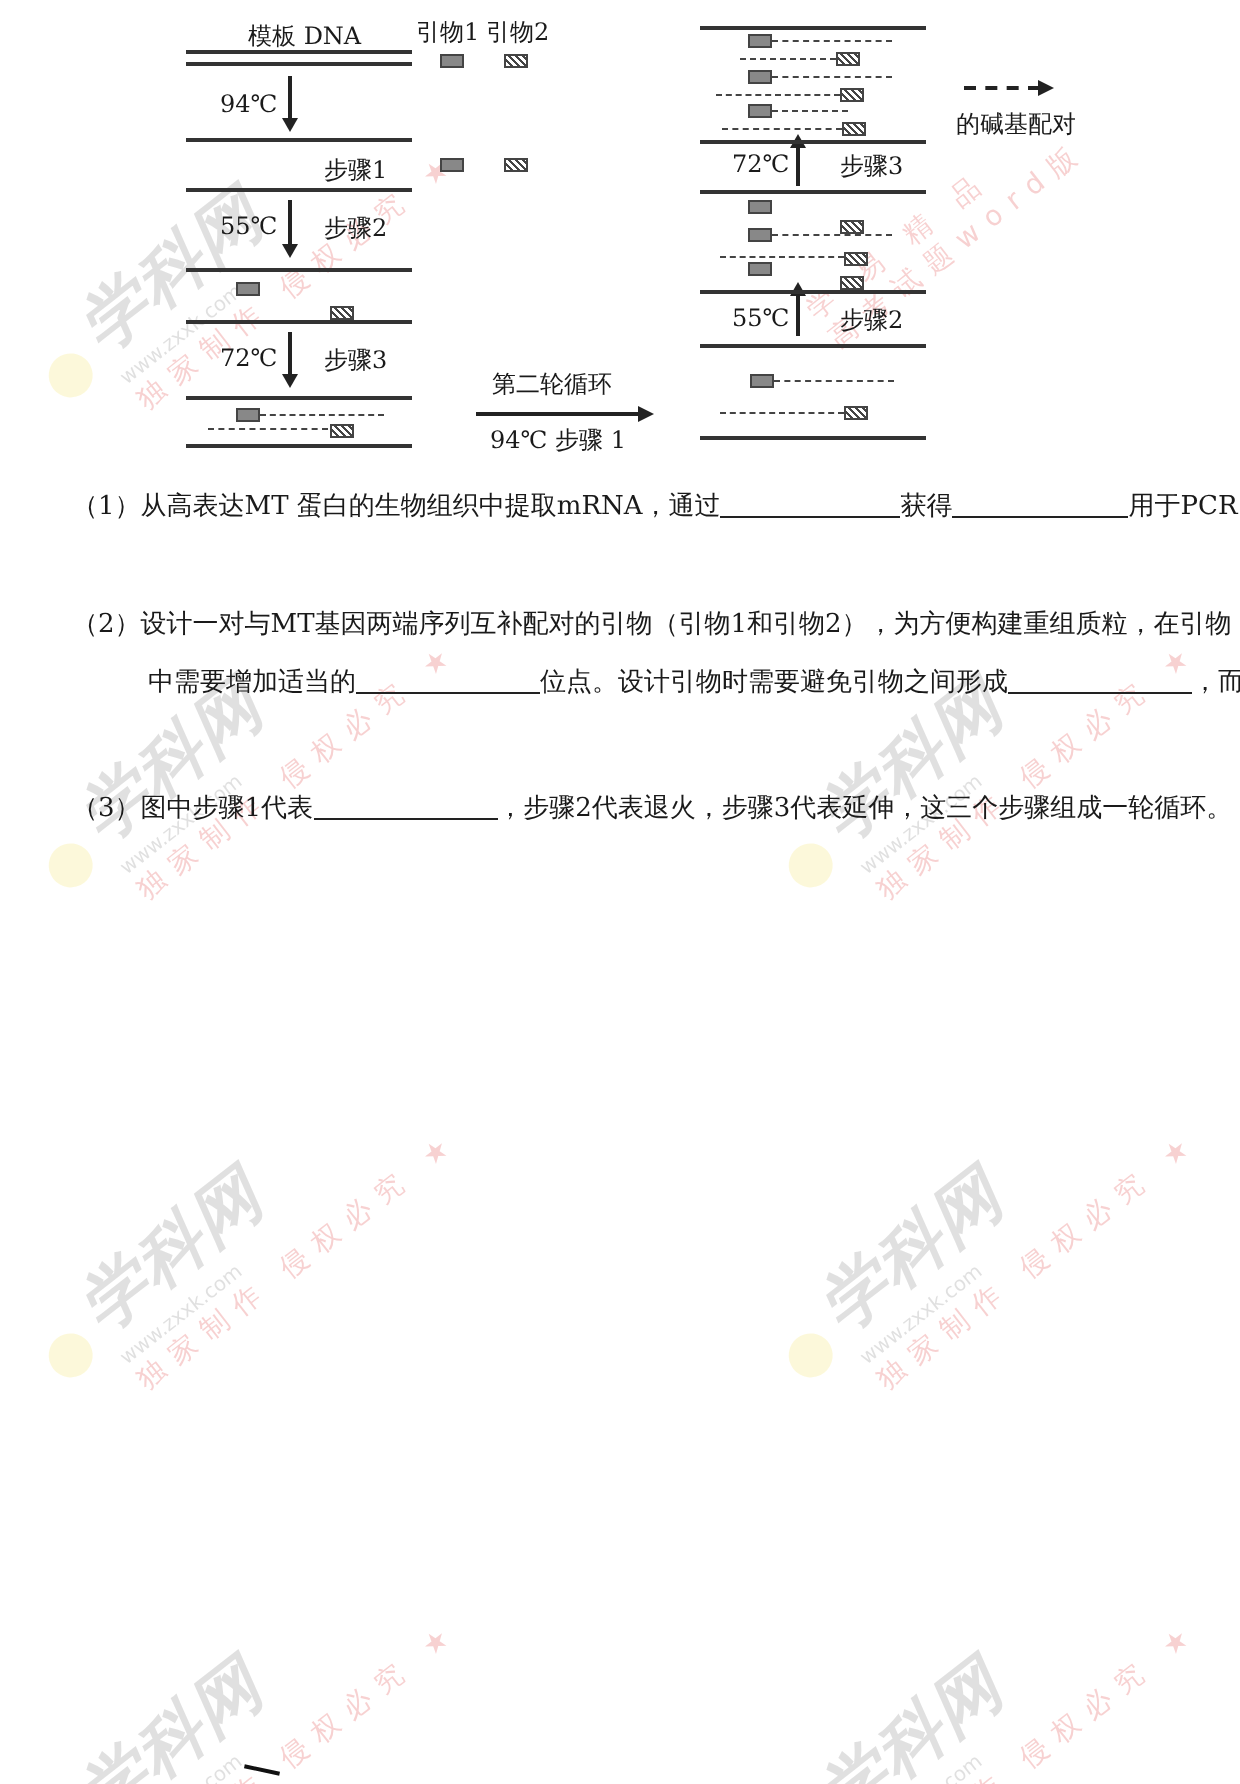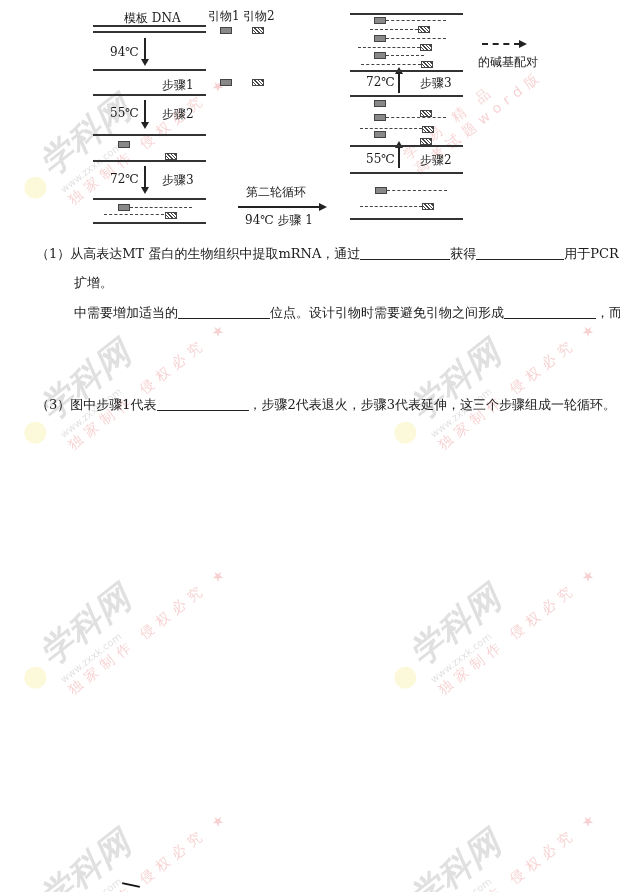--- a/index.html
+++ b/index.html
@@ -168,24 +168,26 @@
   <div class="hline" style="left:350px; top:13px; width:113px;"></div>
 
   <div class="hdash-arrow" style="left:482px; top:43px; width:38px;"></div>
   <span class="lbl" style="left:478px; top:54px;">的碱基配对</span>
 </div>
 
 <div class="q" style="left:36px; top:239px;">
   <div class="row">
     <span>（1）</span><span>从高表达MT 蛋白的生物组织中提取mRNA，通过</span><span class="blank" style="width:90px;"></span><span>获得</span><span class="blank" style="width:88px;"></span><span>用于PCR</span>
   </div>
-  <div class="row indent"><span>扩增。</span></div>
 </div>
 
 <div class="q" style="left:36px; top:298px;">
+  <div class="row">
+    <span>（2）</span><span>设计一对与MT基因两端序列互补配对的引物（引物1和引物2），为方便构建重组质粒，在引物</span>
+  </div>
   <div class="row indent">
     <span>中需要增加适当的</span><span class="blank" style="width:92px;"></span><span>位点。设计引物时需要避免引物之间形成</span><span class="blank" style="width:92px;"></span><span>，而</span>
   </div>
 </div>
 
 <div class="q" style="left:36px; top:390px;">
   <div class="row">
     <span>（3）</span><span>图中步骤1代表</span><span class="blank" style="width:92px;"></span><span>，步骤2代表退火，步骤3代表延伸，这三个步骤组成一轮循环。</span>
   </div>
 </div>

